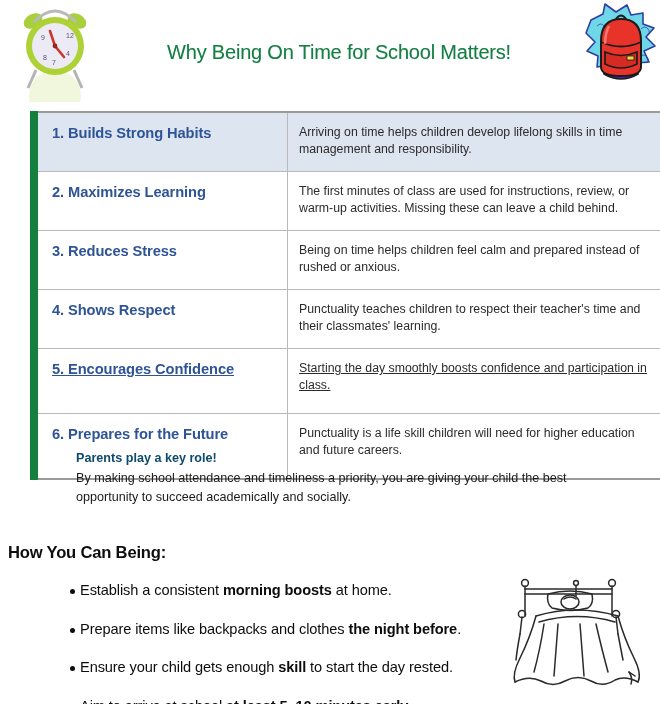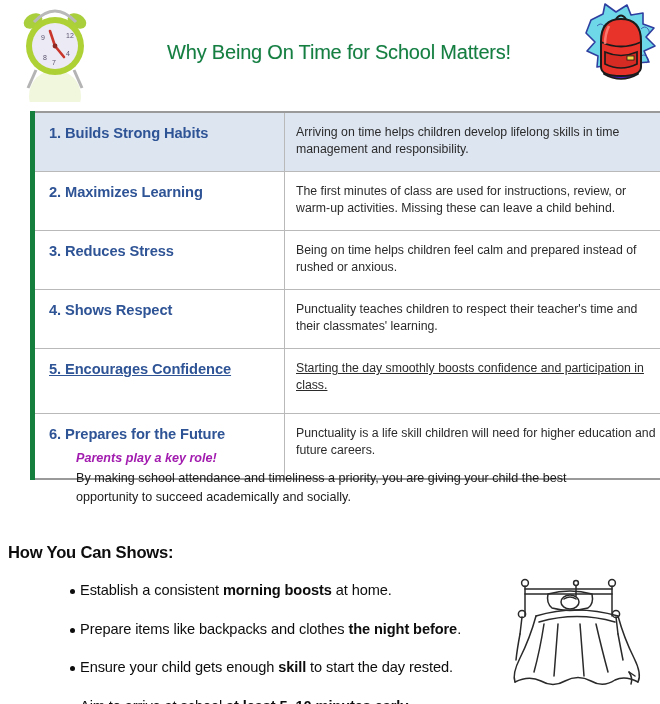--- a/index.html
+++ b/index.html
@@ -76,21 +76,21 @@
   .reasons-table tr:last-child td {
     border-bottom: 2px solid #9a9a9a;
   }
   .reasons-table td.reason-title {
     width: 223px;
     font-size: 14.7px;
     font-weight: bold;
     color: #2f5496;
     line-height: 1.26;
     letter-spacing: -0.1px;
-    border-left: 5px solid #15803d;
+    border-left: 8px solid #15803d;
     padding-left: 14px;
     padding-top: 11px;
   }
   .reasons-table td.reason-desc {
     font-size: 12.3px;
     color: #2b2b2b;
     line-height: 1.42;
     padding-left: 11px;
     padding-top: 11px;
   }
@@ -107,23 +107,22 @@
   
   .parents-note {
     position: absolute;
     left: 76px;
     top: 449px;
     width: 540px;
   }
   .parents-note .note-heading {
     font-size: 12.6px;
     font-weight: bold;
-    color: #a21caf;
+    color: #0c4a6e;
     line-height: 1.5;
-    font-style: italic;
   }
   .parents-note .note-body {
     font-size: 12.6px;
     color: #1a1a1a;
     line-height: 1.52;
     margin-top: 1px;
   }
 
   
   .help-section {
@@ -321,21 +320,21 @@
 
       <path d="M28 62 q-3 16 -4 26"></path>
       <path d="M126 62 q3 16 5 26"></path>
       <path d="M137 100 q4 6 2 12"></path>
       <path d="M137 100 L143 104"></path>
     </g>
   </svg>
 </div>
 
 <div class="help-section">
-  <div class="help-heading">How You Can Shows:</div>
+  <div class="help-heading">How You Can Being:</div>
   <ul class="help-list">
     <li class="help-item">
       <span class="bullet-dot"></span>
       <span>Establish a consistent </span><b>morning boosts</b><span> at home.</span>
     </li>
     <li class="help-item">
       <span class="bullet-dot"></span>
       <span>Prepare items like backpacks and clothes </span><b>the night before</b><span>.</span>
     </li>
     <li class="help-item">

